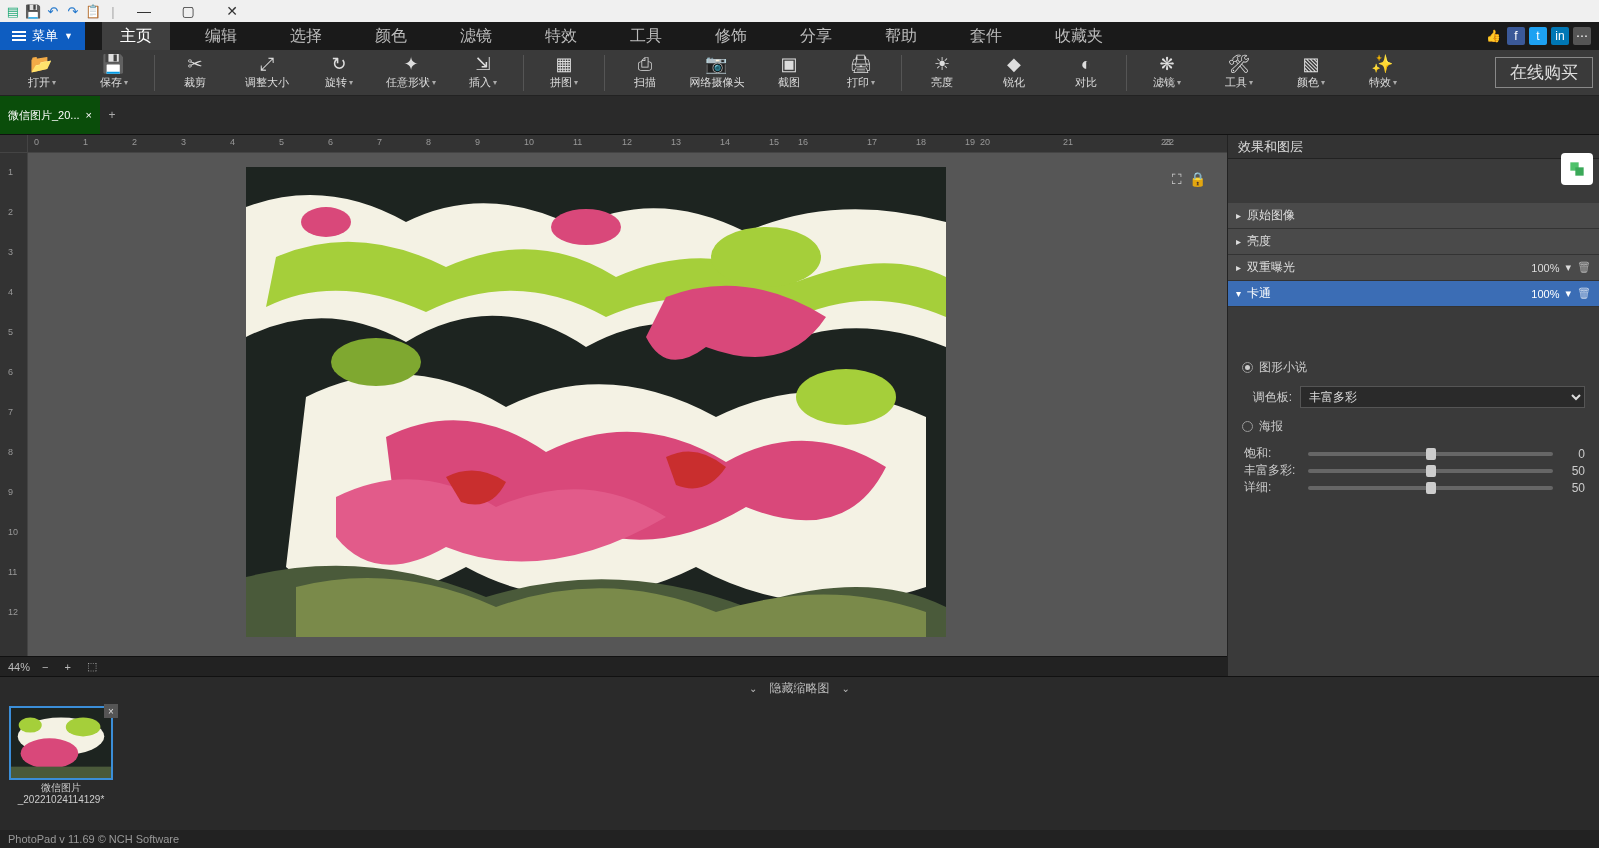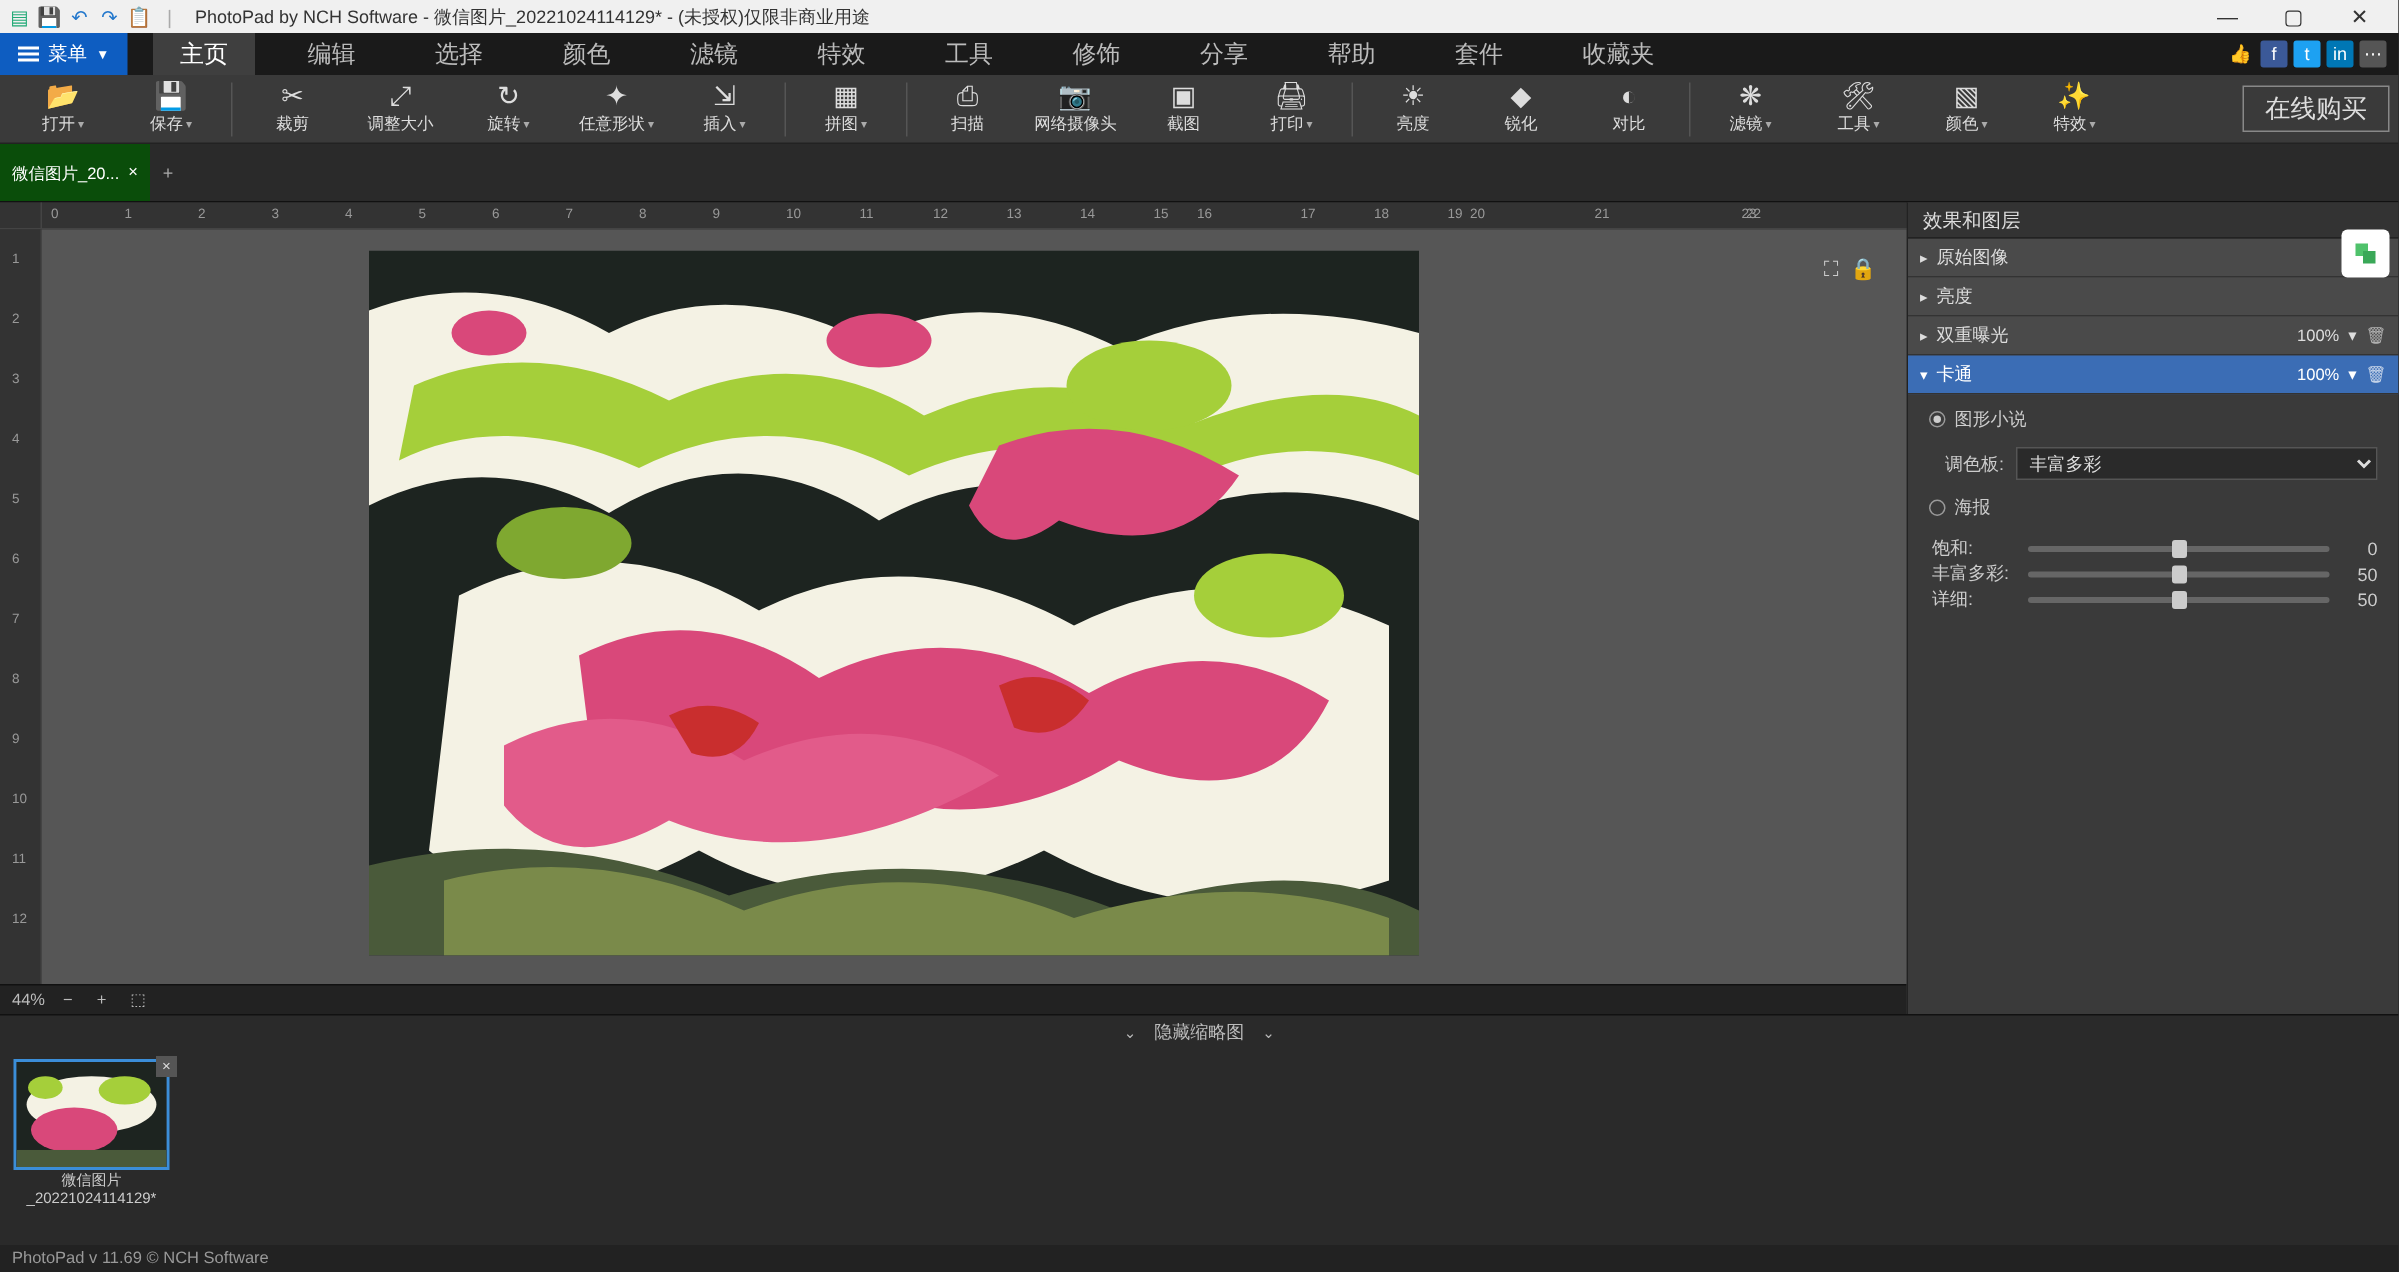--- a/index.html
+++ b/index.html
@@ -39,21 +39,21 @@
 .viewrow { flex:1; display:flex; min-height:0; }
 .vruler { width:28px; background:#333; border-right:1px solid #444; position:relative; font-size:9px; color:#999; }
 .vruler span { position:absolute; left:8px; }
 .canvas { flex:1; background:#565656; position:relative; overflow:hidden; }
 .imgbox { position:absolute; left:218px; top:14px; width:700px; height:470px; }
 .imgbox svg { width:100%; height:100%; display:block; }
 .ovicons { position:absolute; top:18px; right:20px; display:flex; gap:8px; color:#ccc; font-size:14px; }
 .ovicons span { cursor:pointer; }
 .zoombar { height:20px; background:#222; display:flex; align-items:center; padding:0 8px; gap:8px; font-size:11px; color:#bbb; border-top:1px solid #111; }
 .zoombar .zbtn { cursor:pointer; padding:0 4px; }
-.sidepanel { width:328px; background:#3a3a3a; border-left:1px solid #222; display:flex; flex-direction:column; font-size:12px; }
+.sidepanel { width:372px; background:#3a3a3a; border-left:1px solid #222; display:flex; flex-direction:column; font-size:12px;gap:44px; }
 .panelhdr { height:24px; background:#333; display:flex; align-items:center; padding:0 10px; color:#ddd; font-size:13px; border-bottom:1px solid #222; position:relative; }
 .greentab { position:absolute; right:6px; top:18px; width:32px; height:32px; background:#fff; border-radius:4px; display:flex; align-items:center; justify-content:center; }
 .greentab svg { width:20px; height:20px; }
 .accitem { height:26px; background:#4a4a4a; border-bottom:1px solid #333; display:flex; align-items:center; padding:0 8px; gap:6px; cursor:pointer; color:#ddd; }
 .accitem.sel { background:#3b6db5; color:#fff; }
 .accitem .arr { font-size:10px; }
 .accitem .lbl { flex:1; }
 .accitem .pct { font-size:11px; }
 .accitem .trash { font-size:11px; cursor:pointer; opacity:.7; }
 .accbody { padding:8px 14px; background:#3a3a3a; display:flex; flex-direction:column; gap:10px; }
@@ -83,21 +83,20 @@
 
 <div class="titlebar">
   <div class="qat">
     <span style="color:#2a7;">▤</span>
     <span style="color:#27c;">💾</span>
     <span style="color:#27c;">↶</span>
     <span style="color:#27c;">↷</span>
     <span style="color:#c93;">📋</span>
     <span style="color:#aaa;">|</span>
   </div>
-  <div class="title">PhotoPad by NCH Software - 微信图片_20221024114129* - (未授权)仅限非商业用途</div>
   <div class="winctrl">
     <span>—</span>
     <span>▢</span>
     <span>✕</span>
   </div>
 </div>
 
 <div class="menubar">
   <div class="menubtn">
     <span class="hamb"></span>

